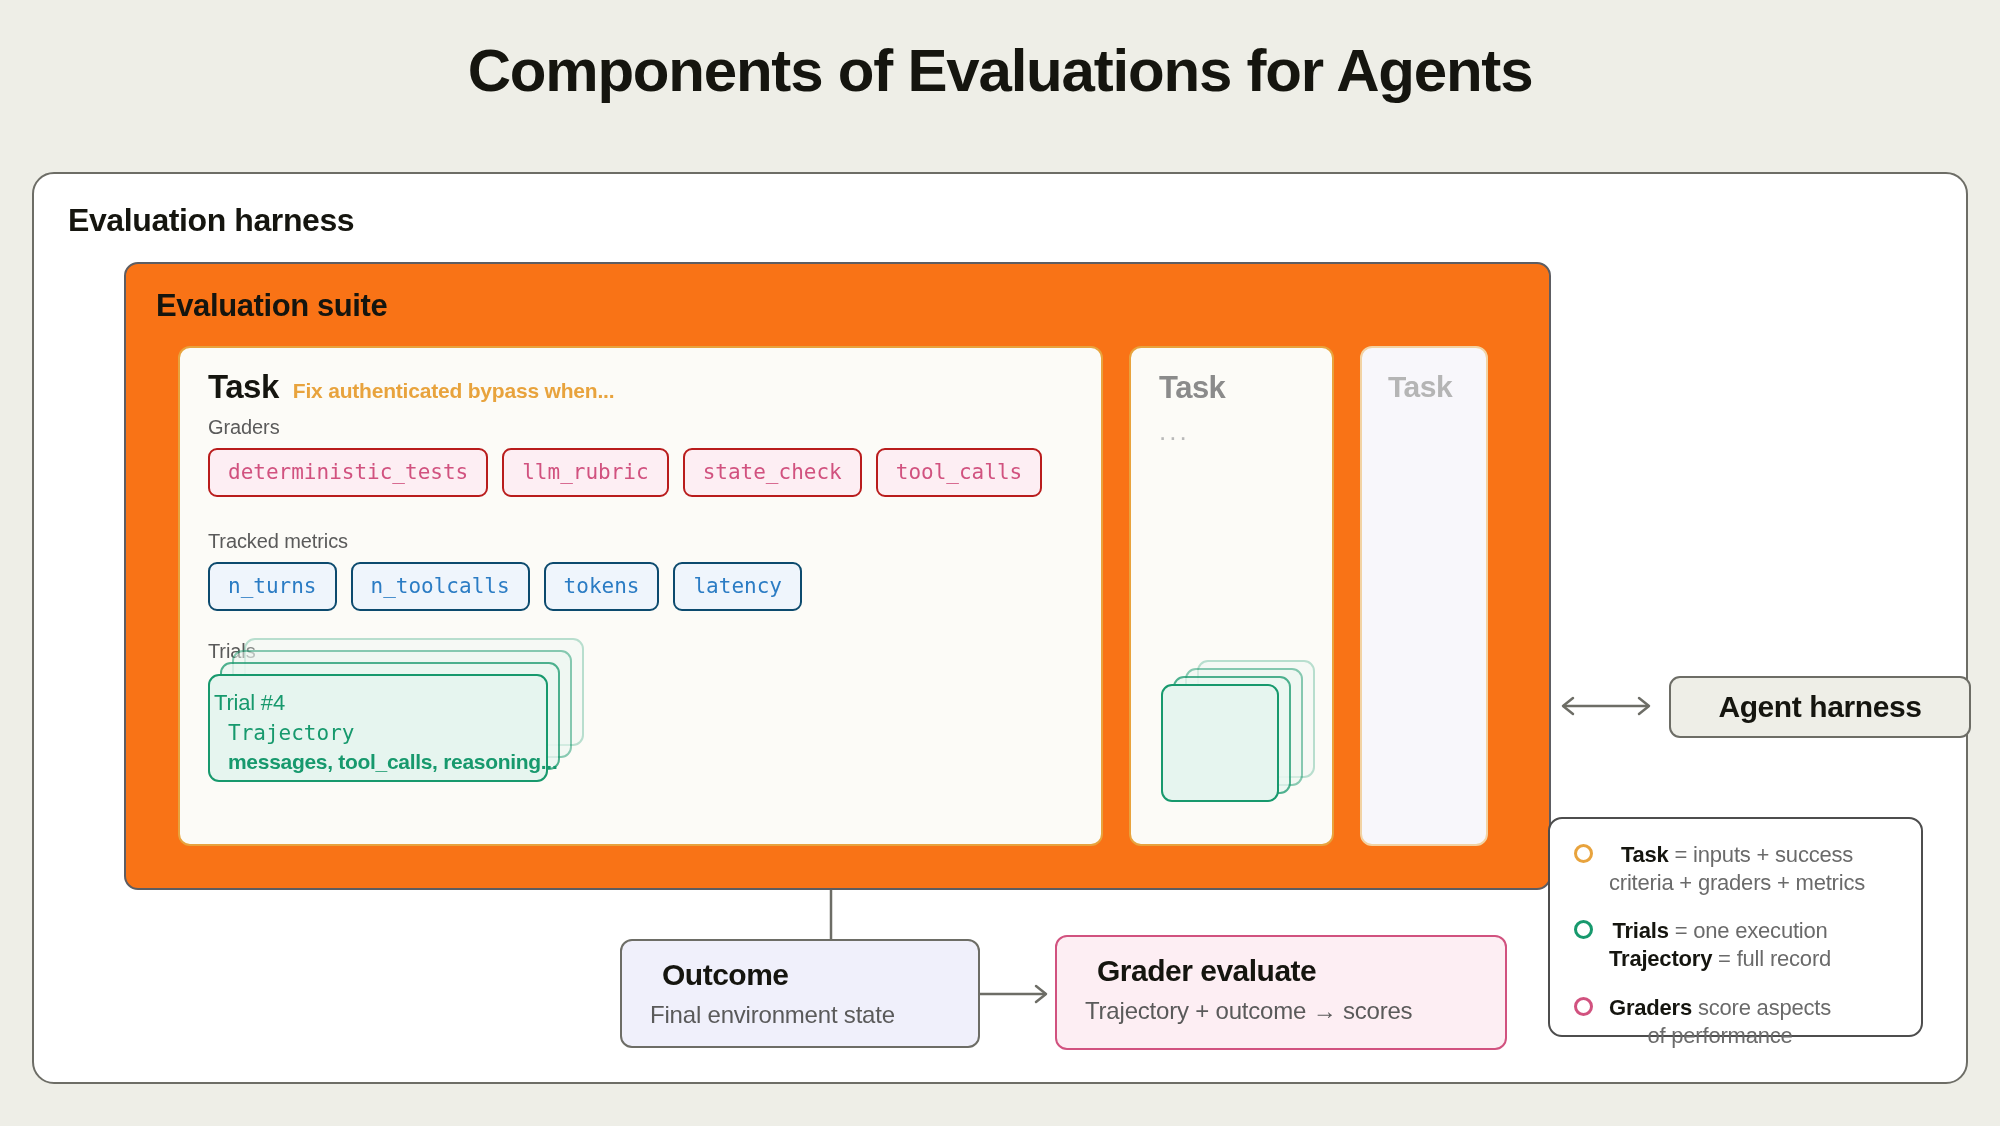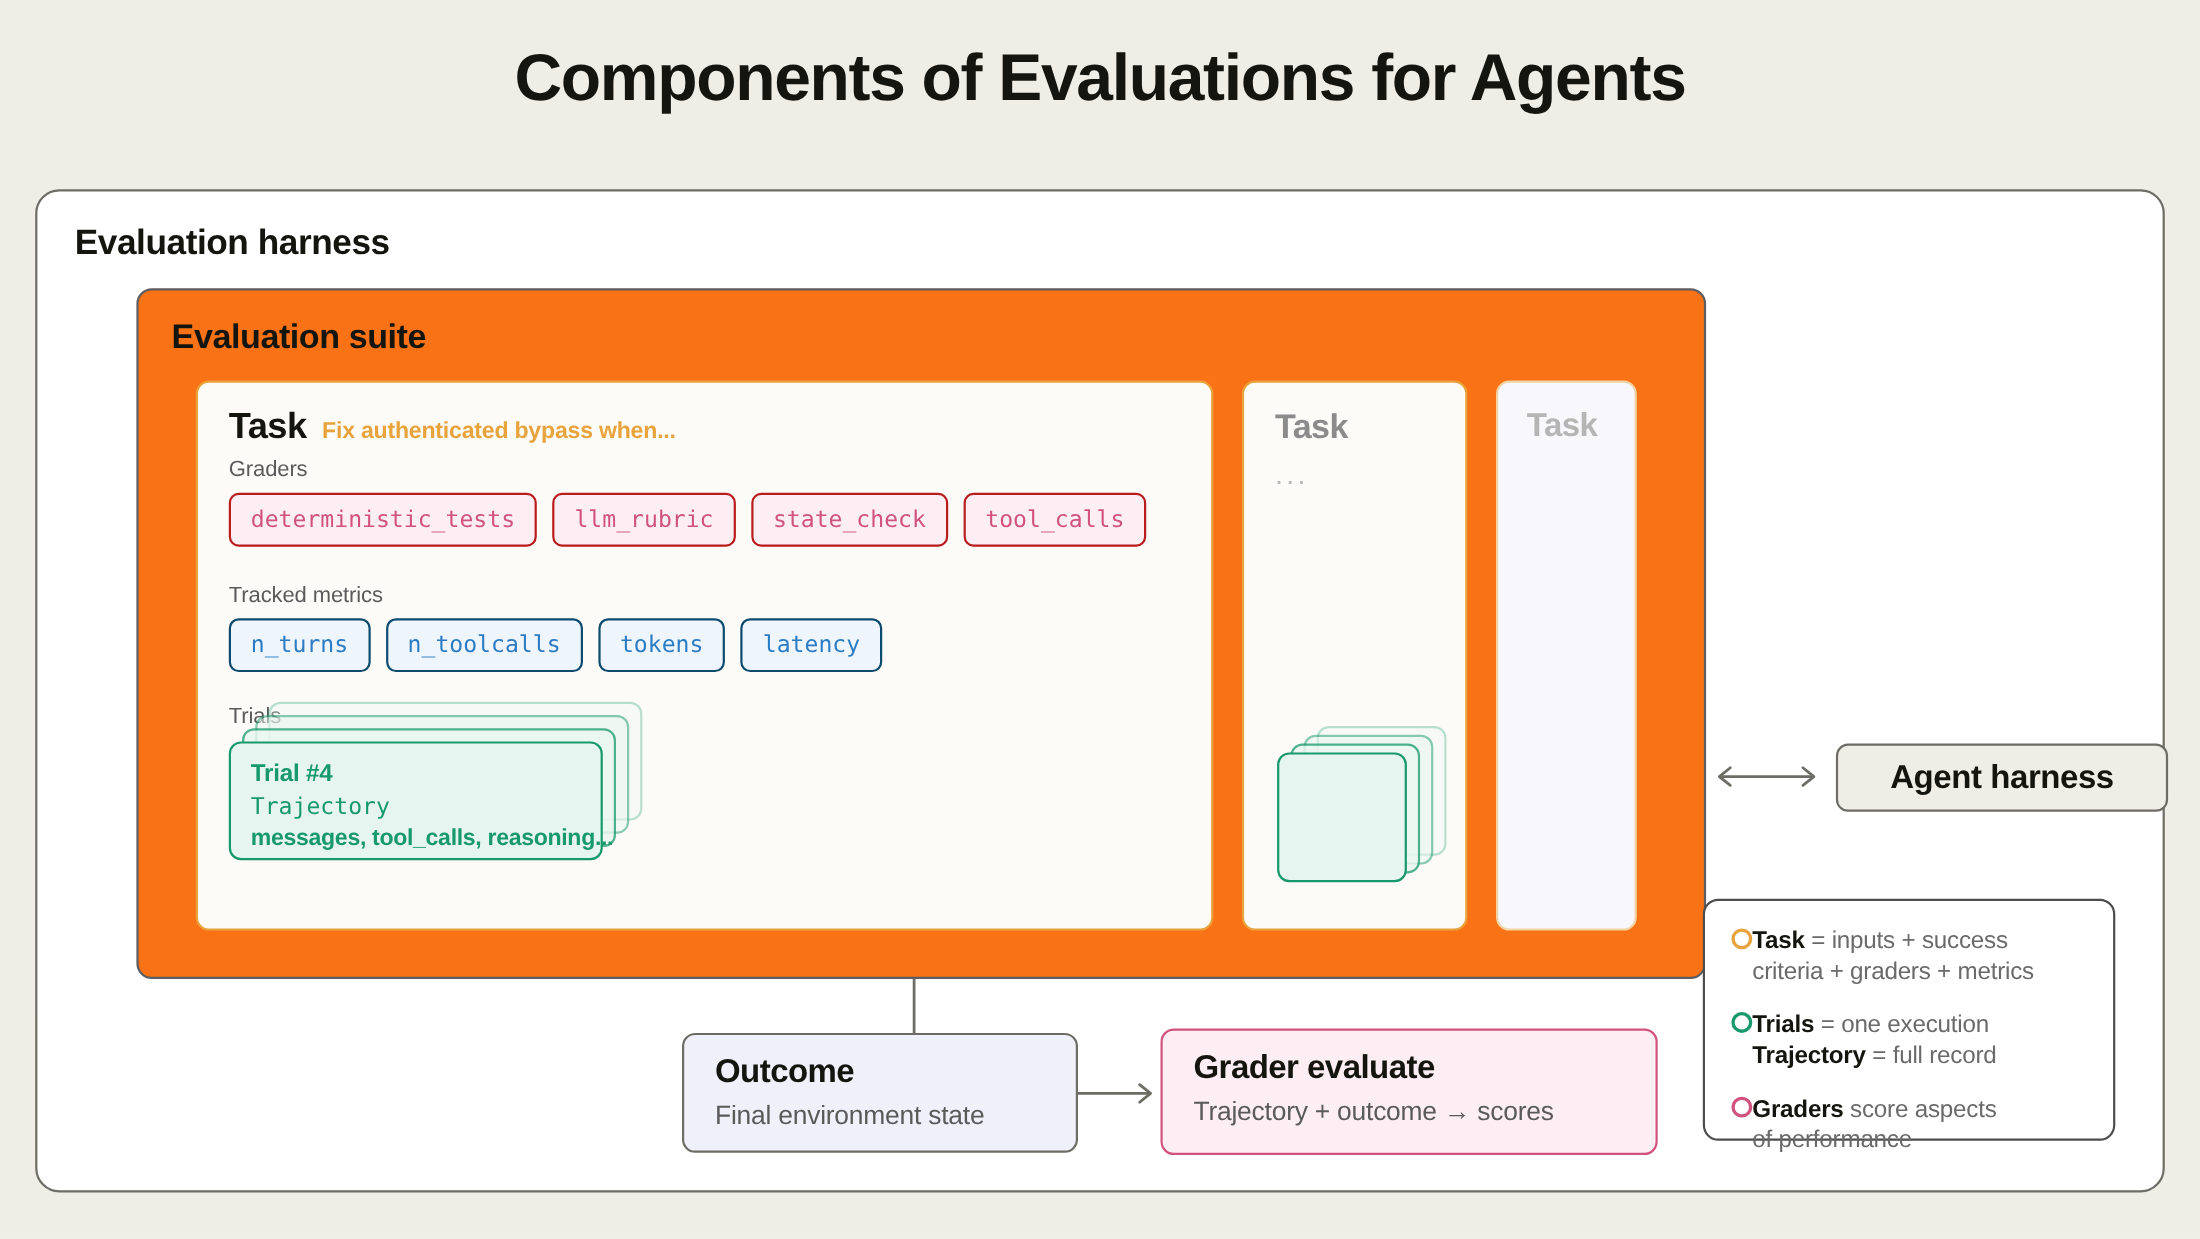--- a/index.html
+++ b/index.html
@@ -199,24 +199,24 @@
     left: 0;
     top: 0;
     width: 340px;
     height: 108px;
     border: 2.5px solid #17996d;
     border-radius: 11px;
     background: #e6f5ef;
   }
   .trial-id {
     position: absolute;
-    left: 18px;
+    left: 4px;
     top: 14px;
     font-size: 22px;
-    font-weight: bold;
+    font-weight: normal;
     color: #17996d;
     letter-spacing: -0.2px;
   }
   .trial-traj-label {
     position: absolute;
     left: 18px;
     top: 45px;
     font-family: "DejaVu Sans Mono", monospace;
     font-size: 21px;
     color: #17996d;
@@ -302,21 +302,21 @@
     left: 620px;
     top: 939px;
     width: 360px;
     height: 109px;
     background: #f0f0fb;
     border: 2.5px solid #6d6d66;
     border-radius: 12px;
   }
   .box-title {
     position: absolute;
-    left: 28px;
+    left: 40px;
     top: 17px;
     font-size: 30px;
     font-weight: bold;
     color: #15150f;
     letter-spacing: -0.5px;
   }
   .box-sub {
     position: absolute;
     left: 28px;
     top: 60px;
@@ -354,22 +354,24 @@
     top: 817px;
     width: 375px;
     height: 220px;
     background: #ffffff;
     border: 2.5px solid #4d4d4d;
     border-radius: 14px;
     padding: 22px 24px;
   }
   .legend-item {
     display: flex;
+    gap: 16px;
     margin-bottom: 20px;
     align-items: flex-start;
+    text-align: center;
   }
   .legend-item:last-child { margin-bottom: 0; }
   .legend-dot {
     width: 19px;
     height: 19px;
     border-radius: 50%;
     border: 3px solid #000;
     flex-shrink: 0;
     margin-top: 3px;
     background: #fff;

